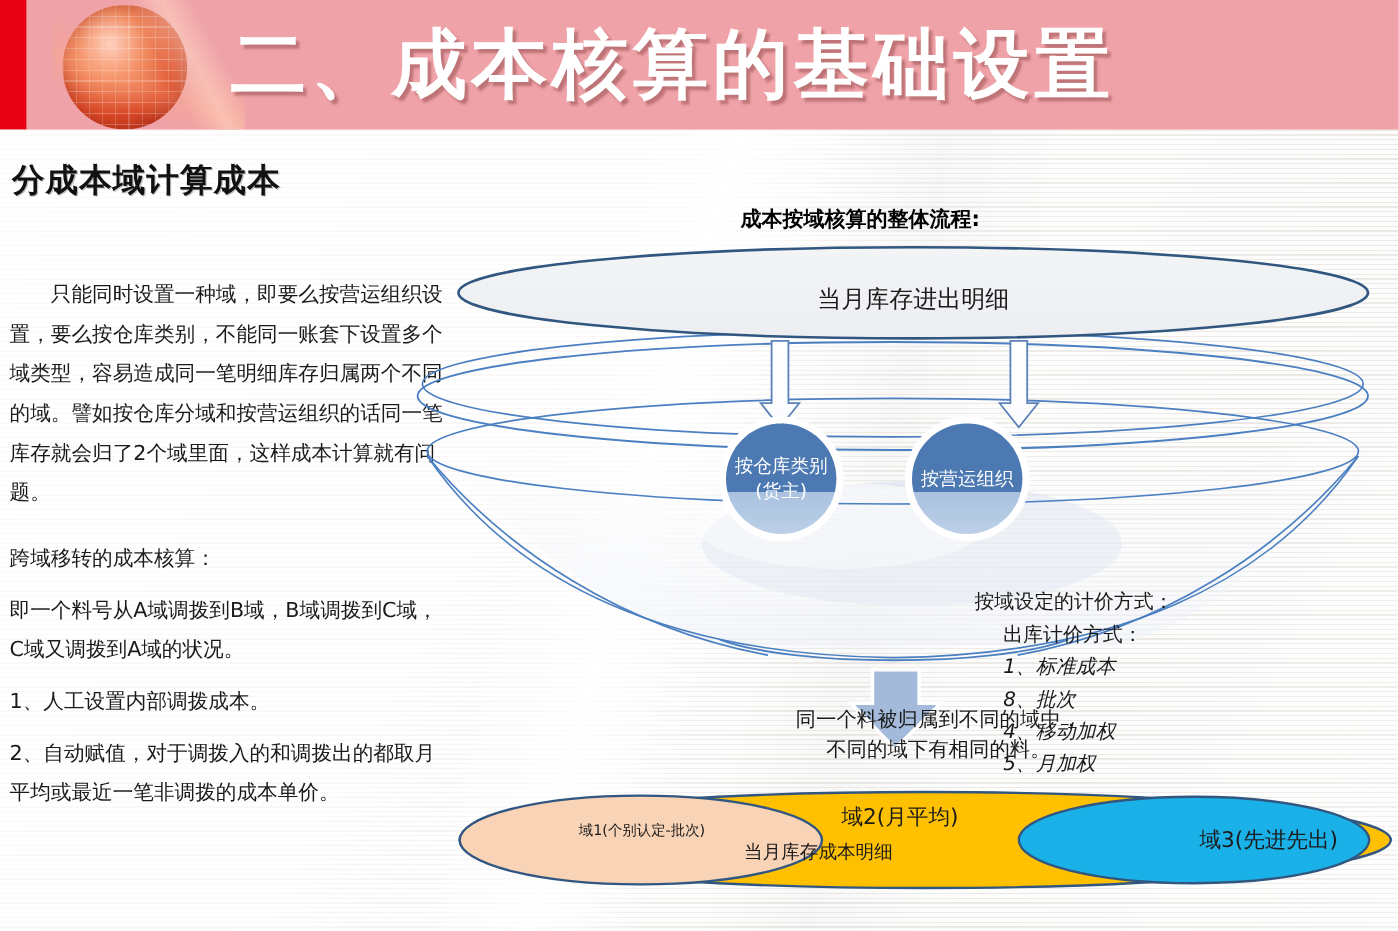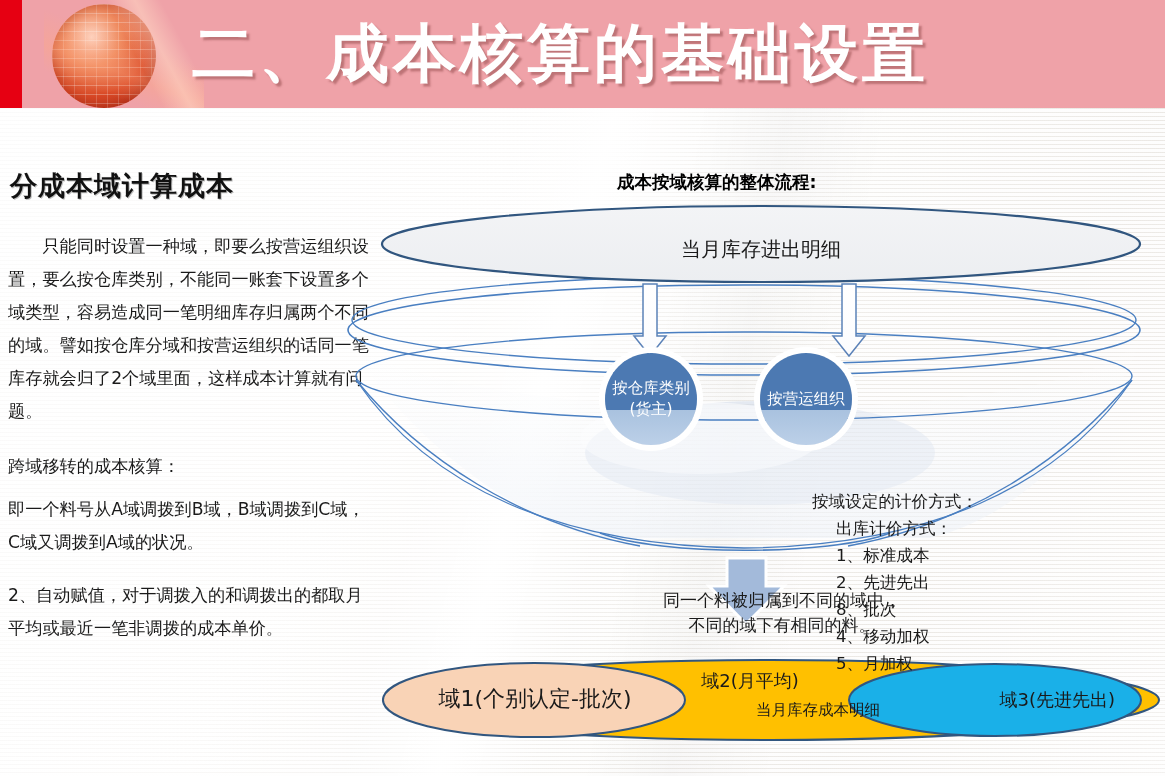--- a/index.html
+++ b/index.html
@@ -72,21 +72,20 @@
     text-shadow:3px 3px 2px rgba(130,60,60,.45);
   }
 
   
   .left-heading{
     position:absolute;left:10px;top:132px;
     font-family:"DejaVu Serif","Liberation Serif",serif;
     font-weight:bold;font-size:27px;color:#111111;
     letter-spacing:1px;
     text-shadow:1px 1px 0 rgba(0,0,0,.25);
-    margin-top:36px;
   }
   .left-body{
     position:absolute;left:8px;top:196px;width:362px;
     font-family:"DejaVu Sans","Liberation Sans",sans-serif;
     font-size:17.2px;color:#1a1a1a;line-height:33px;
   }
   .left-body p{margin:0 0 0 0;}
   .p-indent{text-indent:2em;}
   .gap-lg{height:34px;}
   .gap-md{height:22px;}
@@ -126,34 +125,34 @@
     font-size:17px;color:#1a1a1a;line-height:25px;
   }
 
   .price-block{
     position:absolute;left:812px;top:380px;
     font-family:"DejaVu Sans","Liberation Sans",sans-serif;
     font-size:16.6px;color:#1a1a1a;line-height:27px;
   }
   .price-block .ln1{margin-left:0px;}
   .price-block .ln2{margin-left:24px;}
-  .price-block .item{margin-left:24px;}
+  .price-block .item{margin-left:24px;font-style:italic;}
 
   .lbl-d1{
     position:absolute;left:400px;top:576px;width:270px;text-align:center;
     font-family:"DejaVu Sans","Liberation Sans",sans-serif;
-    font-size:22px;color:#1a1a1a;white-space:nowrap;
+    font-size:12px;color:#1a1a1a;white-space:nowrap;
   }
   .lbl-d2{
     position:absolute;left:620px;top:561px;width:260px;text-align:center;
     font-family:"DejaVu Sans","Liberation Sans",sans-serif;
     font-size:18px;color:#1a1a1a;
   }
   .lbl-d2sub{
-    position:absolute;left:620px;top:592px;width:260px;text-align:right;
+    position:absolute;left:620px;top:592px;width:260px;text-align:left;
     font-family:"DejaVu Sans","Liberation Sans",sans-serif;
     font-size:15.5px;color:#1a1a1a;
   }
   .lbl-d3{
     position:absolute;left:875px;top:580px;width:240px;text-align:right;
     font-family:"DejaVu Sans","Liberation Sans",sans-serif;
     font-size:18px;color:#1a1a1a;white-space:nowrap;
   }
 </style>
 </head>
@@ -173,20 +172,21 @@
   <div class="left-heading">分成本域计算成本</div>
 
   <div class="left-body">
     <div class="gap-lg"></div>
     <p class="p-indent">只能同时设置一种域，即要么按营运组织设置，要么按仓库类别，不能同一账套下设置多个域类型，容易造成同一笔明细库存归属两个不同的域。譬如按仓库分域和按营运组织的话同一笔库存就会归了2个域里面，这样成本计算就有问题。</p>
     <div class="gap-md"></div>
     <p>跨域移转的成本核算：</p>
     <div class="gap-sm"></div>
     <p>即一个料号从A域调拨到B域，B域调拨到C域，C域又调拨到A域的状况。</p>
     <div class="gap-sm"></div>
+    <p>1、人工设置内部调拨成本。</p>
     <div class="gap-sm"></div>
     <p>2、自动赋值，对于调拨入的和调拨出的都取月平均或最近一笔非调拨的成本单价。</p>
   </div>
 
   <div class="diagram">
 
     <svg width="1165" height="668" viewBox="0 0 1165 668">
       <defs>
         <linearGradient id="topFill" x1="0" y1="0" x2="0" y2="1">
           <stop offset="0%" stop-color="#f3f4f6"></stop>
@@ -244,21 +244,20 @@
 
     <div class="lbl-mid">
       <div>同一个料被归属到不同的域中，</div>
       <div>不同的域下有相同的料。</div>
     </div>
 
     <div class="price-block">
       <div class="ln1">按域设定的计价方式：</div>
       <div class="ln2">出库计价方式：</div>
       <div class="item">1、标准成本</div>
-      <div class="item">2、先进先出</div>
       <div class="item">8、批次</div>
       <div class="item">4、移动加权</div>
       <div class="item">5、月加权</div>
     </div>
 
     <div class="lbl-d1">域1(个别认定-批次)</div>
     <div class="lbl-d2">域2(月平均)</div>
     <div class="lbl-d2sub">当月库存成本明细</div>
     <div class="lbl-d3">域3(先进先出)</div>
   </div>

